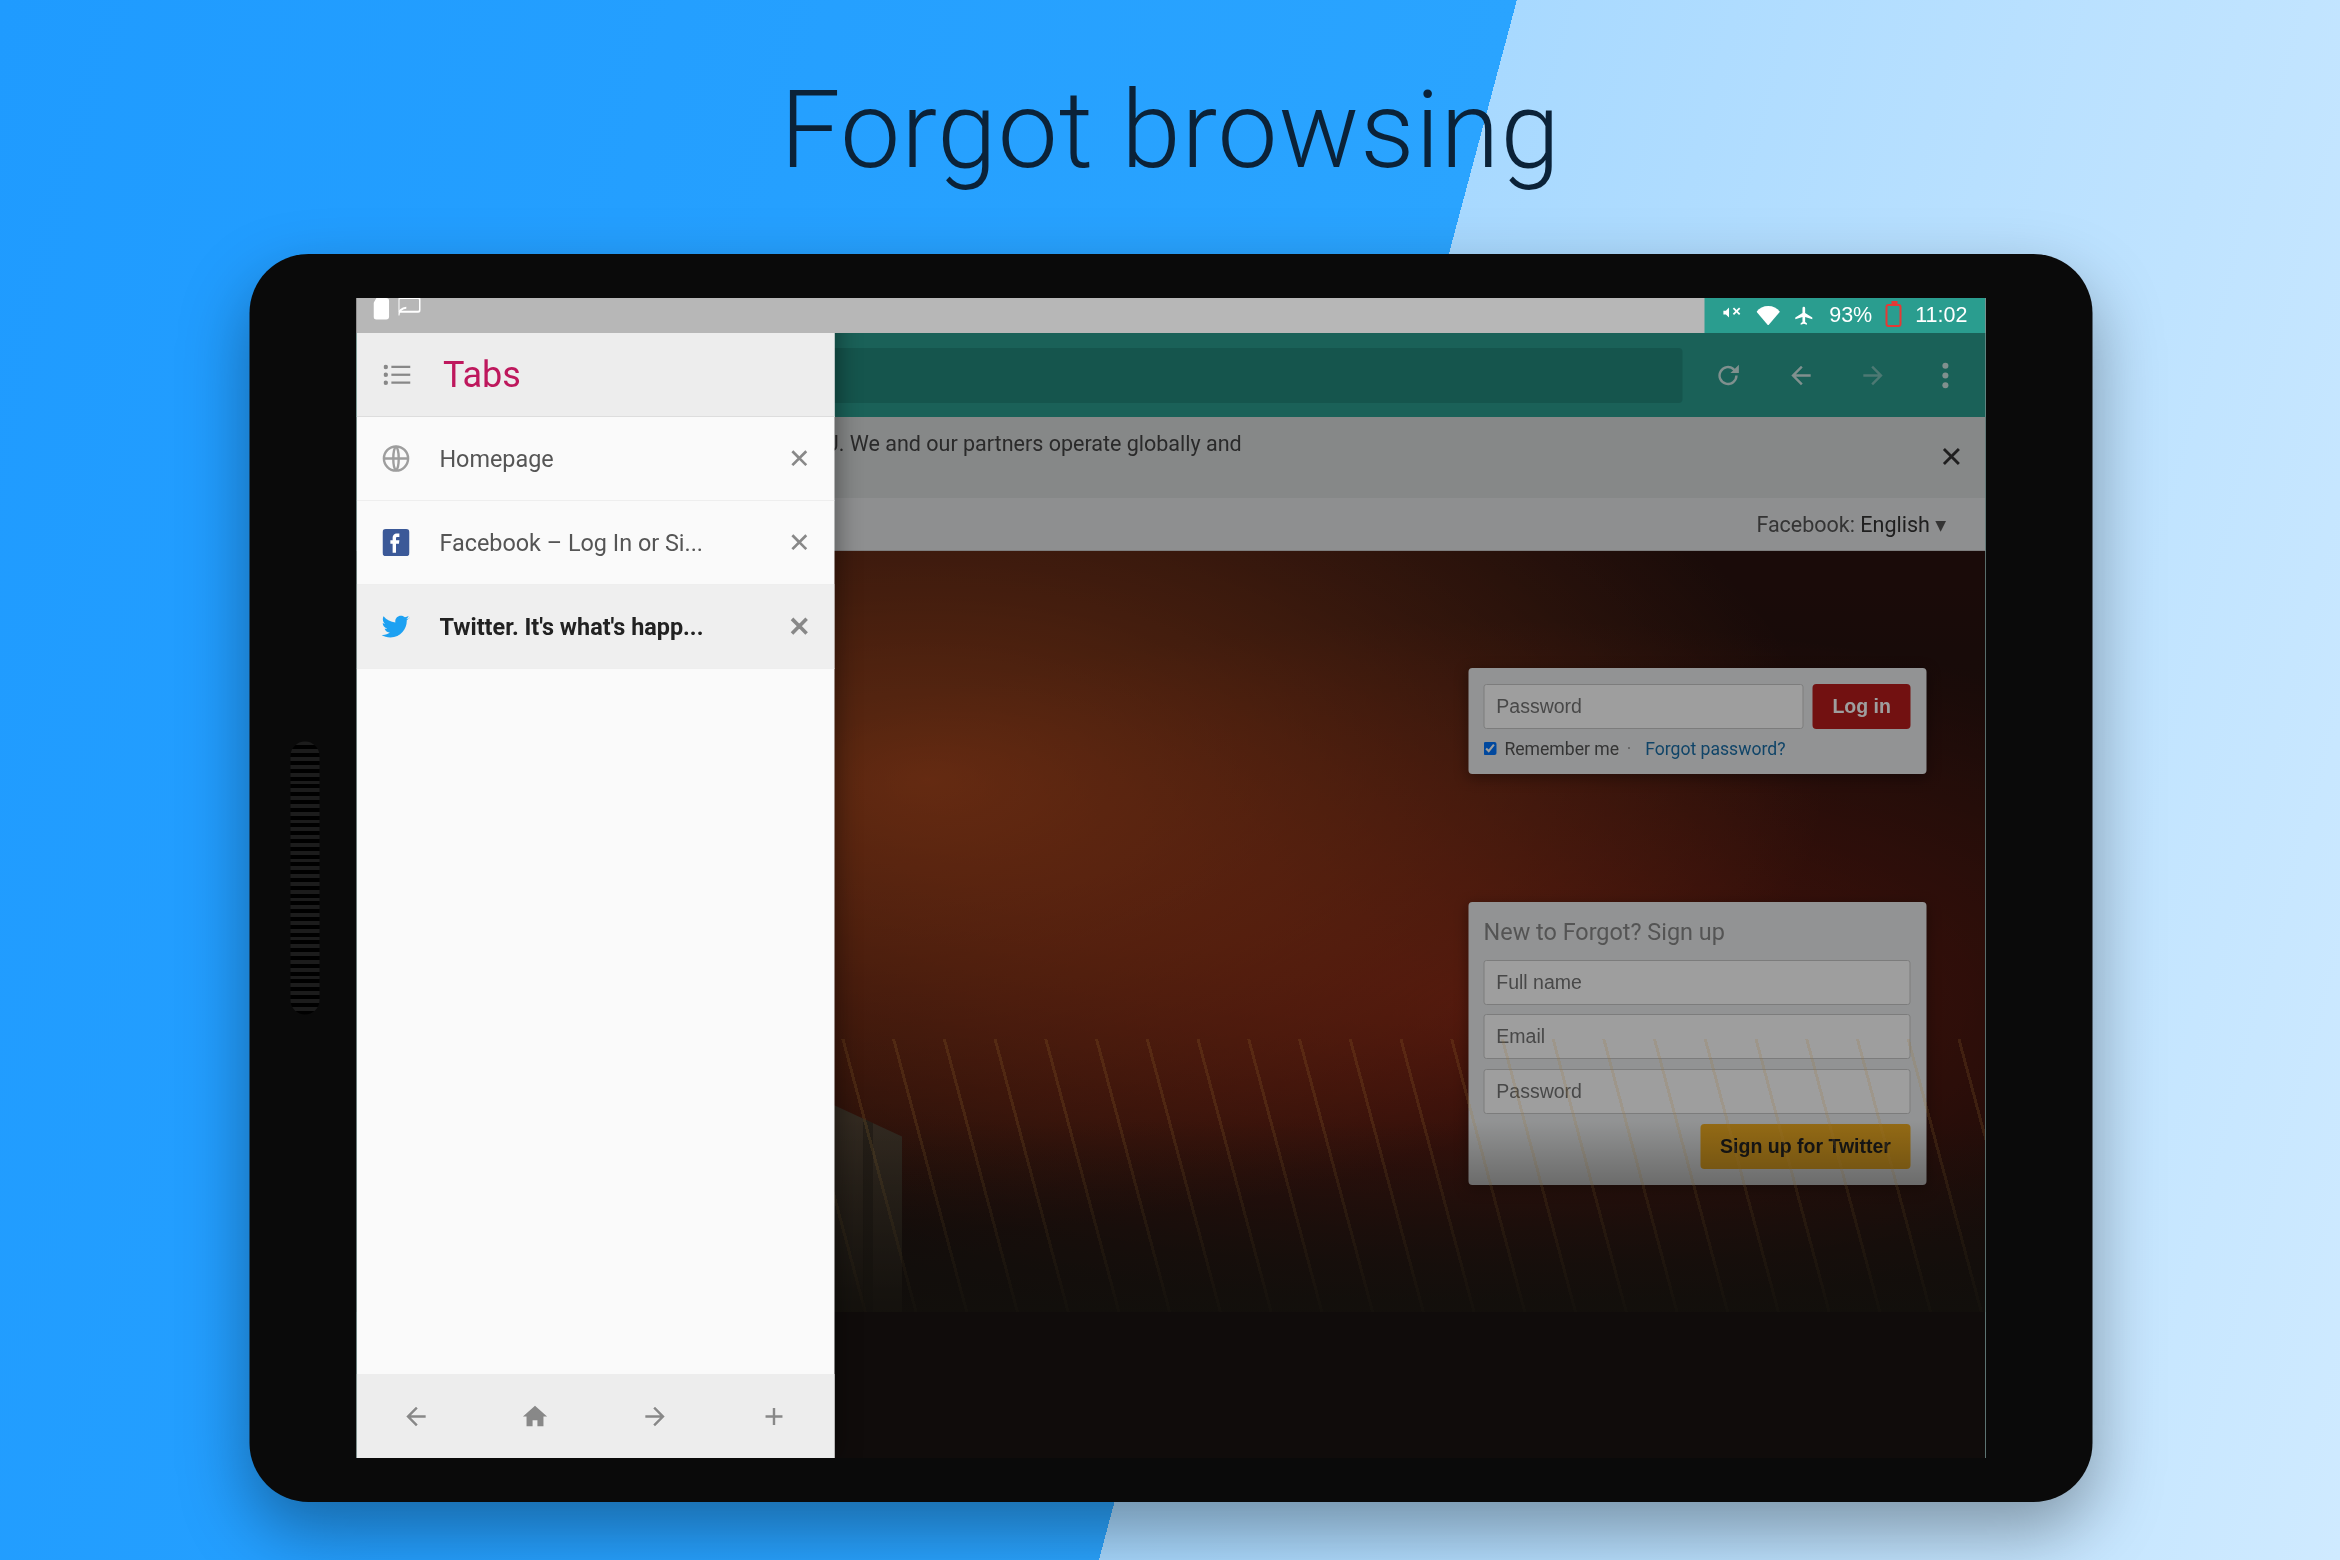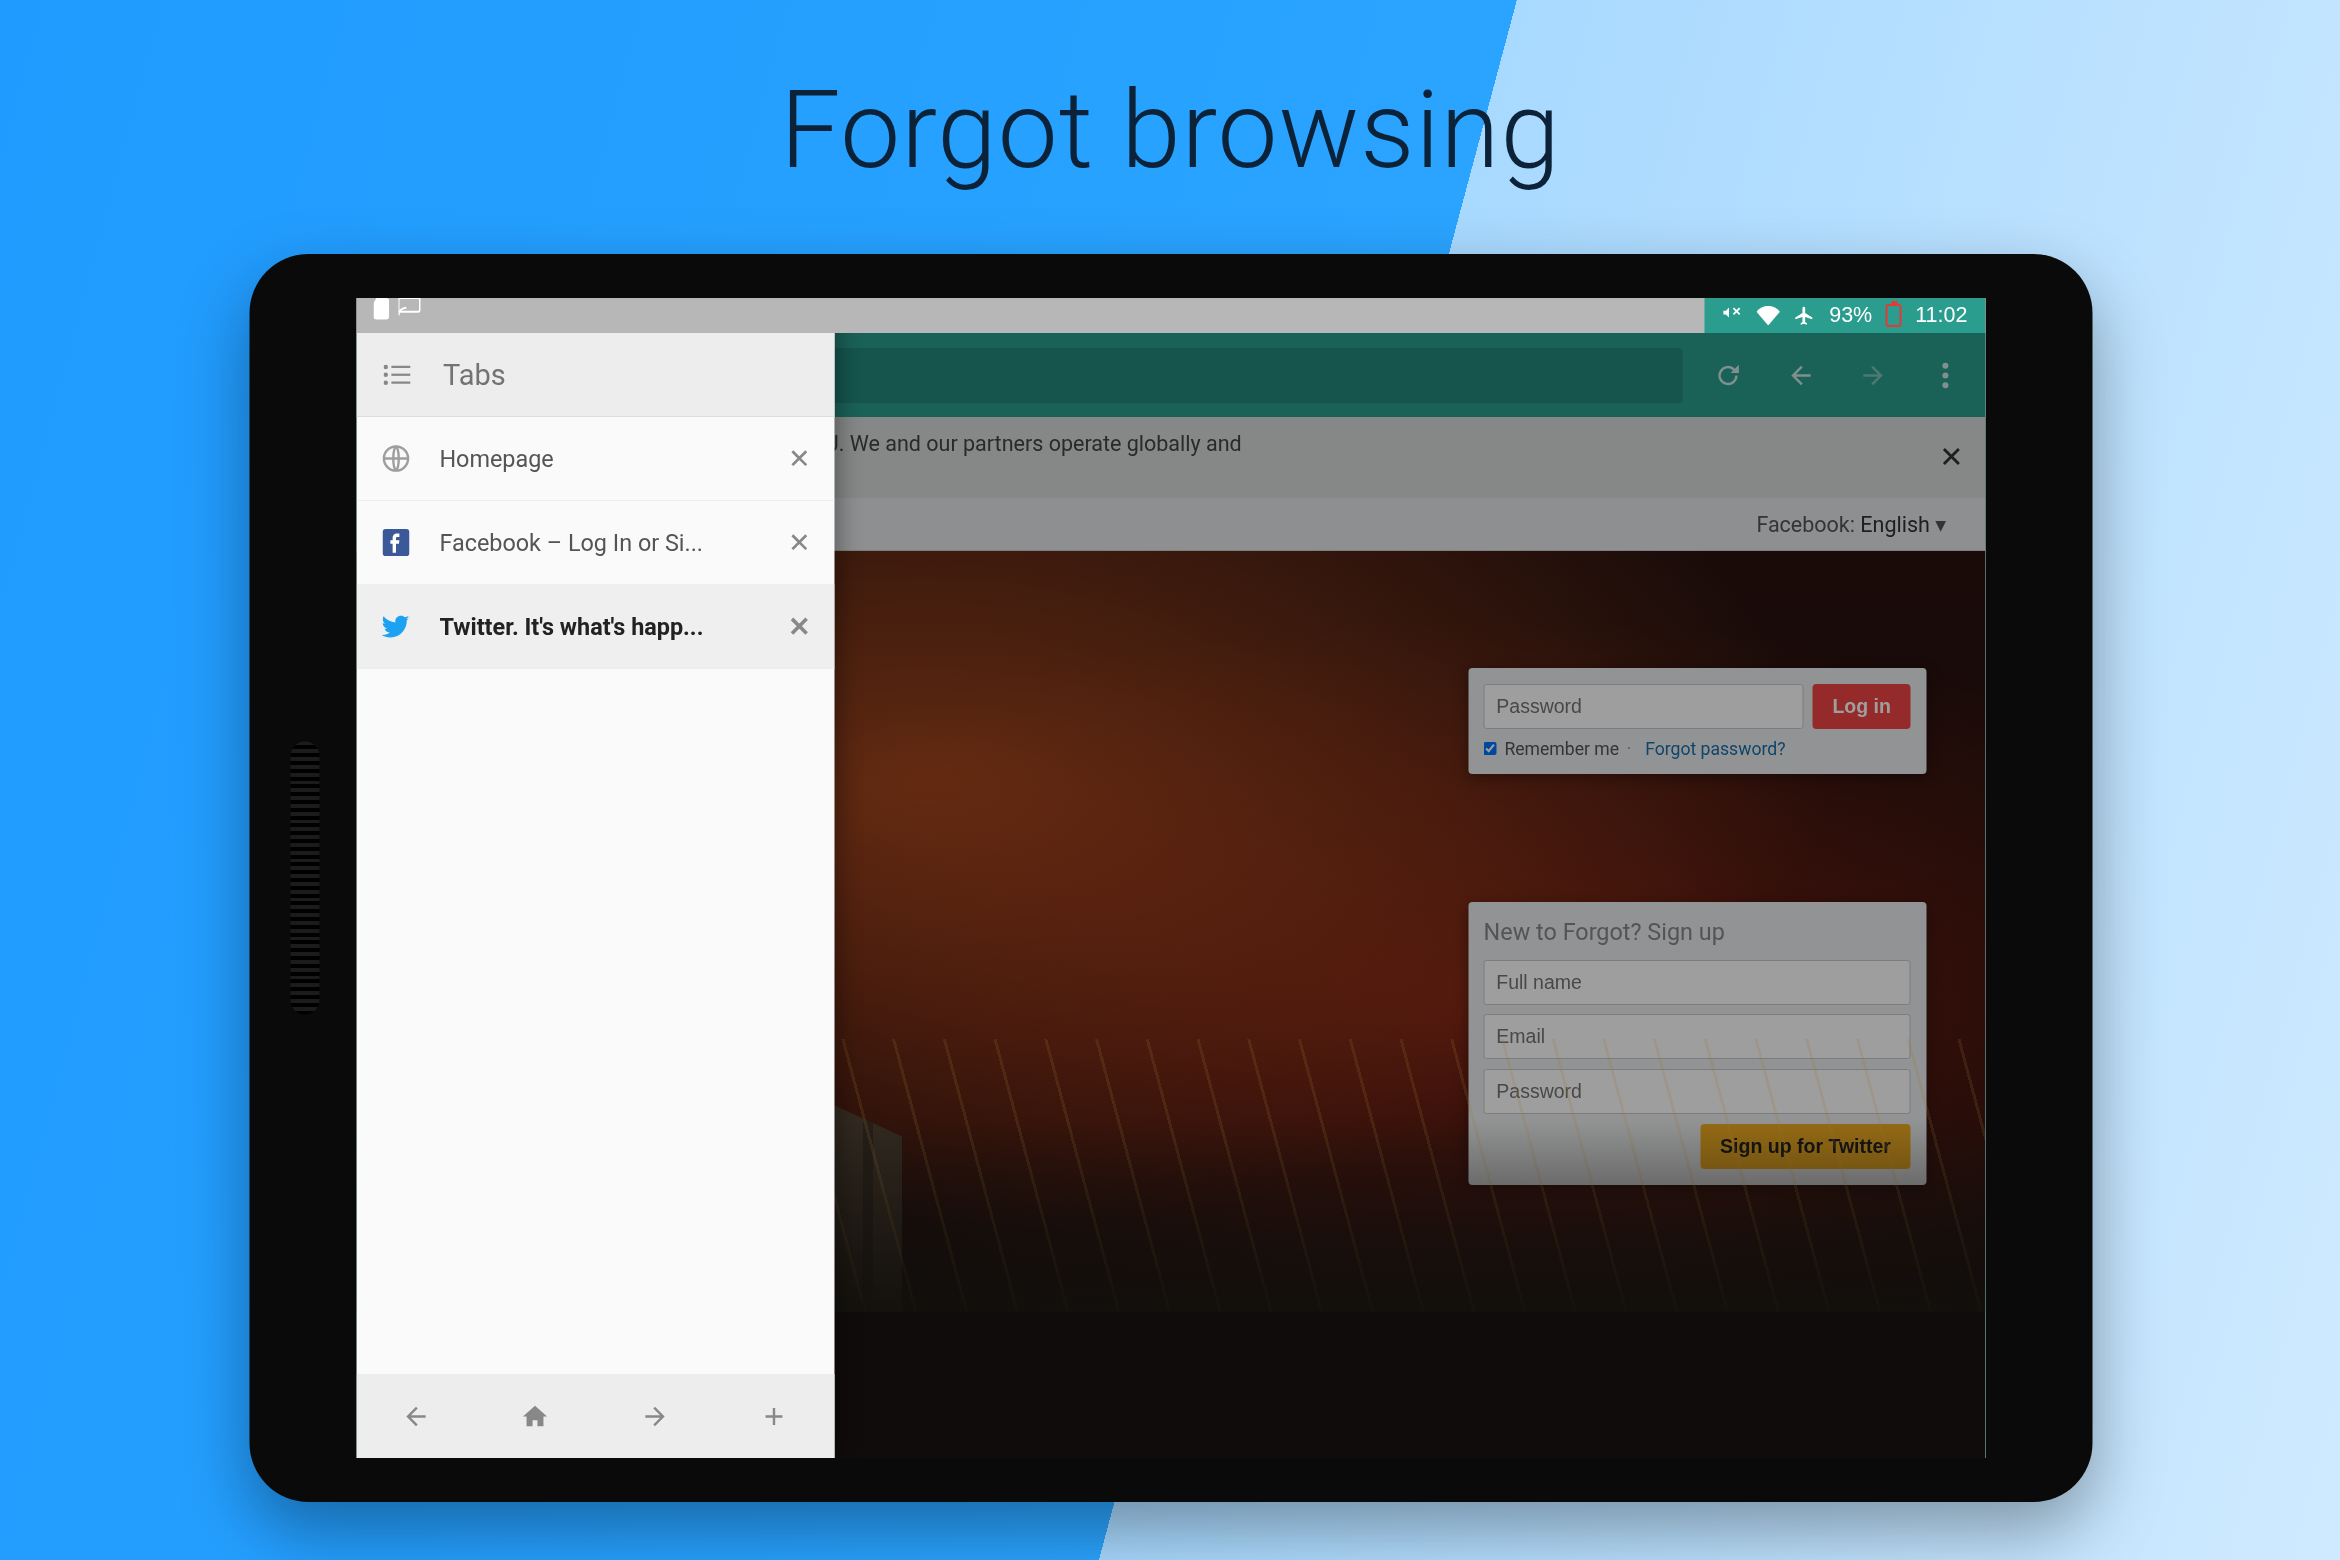--- a/index.html
+++ b/index.html
@@ -151,21 +151,21 @@
   .login-card { top:117px; }
   .signup-card { top:351px; }
   .card-input {
     width:100%; height:45px; border:1px solid #c9c9c9; border-radius:2.9px;
     background:#fff; padding:0 11.7px; font-size:19.5px; color:#555;
     margin-bottom:9.8px;
   }
   .login-row { display:flex; gap:9.8px; }
   .login-row .card-input { flex:1; margin-bottom:0; }
   .btn { height:45px; border:none; border-radius:3.9px; font-size:19.5px; font-weight:700; padding:0 19.5px; cursor:pointer; }
-  .btn-blue { background:#ef4444; color:#fff; }
+  .btn-blue { background:#b91c1c; color:#fff; }
   .btn-yellow { background:#f0ad22; color:#222; float:right; }
   .remember-row { font-size:17.6px; color:#555; margin-top:9.8px; display:flex; align-items:center; gap:7.8px;}
   .remember-row a { color:#1b6fa8; text-decoration:none; margin-left:5.9px;}
   .signup-title { font-size:23.4px; color:#333; font-weight:700; margin-bottom:13.7px;}
   .signup-title span { font-weight:400; color:#888; }
 
   
   .dim {
     position:absolute; inset:0;
     background: rgba(0,0,0,.38);
@@ -180,21 +180,21 @@
     box-shadow: 5.9px 0 21.5px rgba(0,0,0,.35);
     display:flex; flex-direction:column;
     z-index: 5;
   }
   .tabs-header {
     height: 84px;
     background:#ededed;
     display:flex; align-items:center;
     padding: 0 27px;
     gap: 33px;
-    font-size: 29px; color:#737373;
+    font-size: 36px; color:#be185d;
     border-bottom:1px solid #ddd;
   }
   .tabs-header .list-icon { font-size:27px; color:#888; }
   .tab-list { flex:1; overflow:auto; }
   .tab-item {
     height: 84px;
     display:flex; align-items:center;
     padding: 0 23.4px;
     gap: 27px;
     border-bottom:1px solid #eee;

